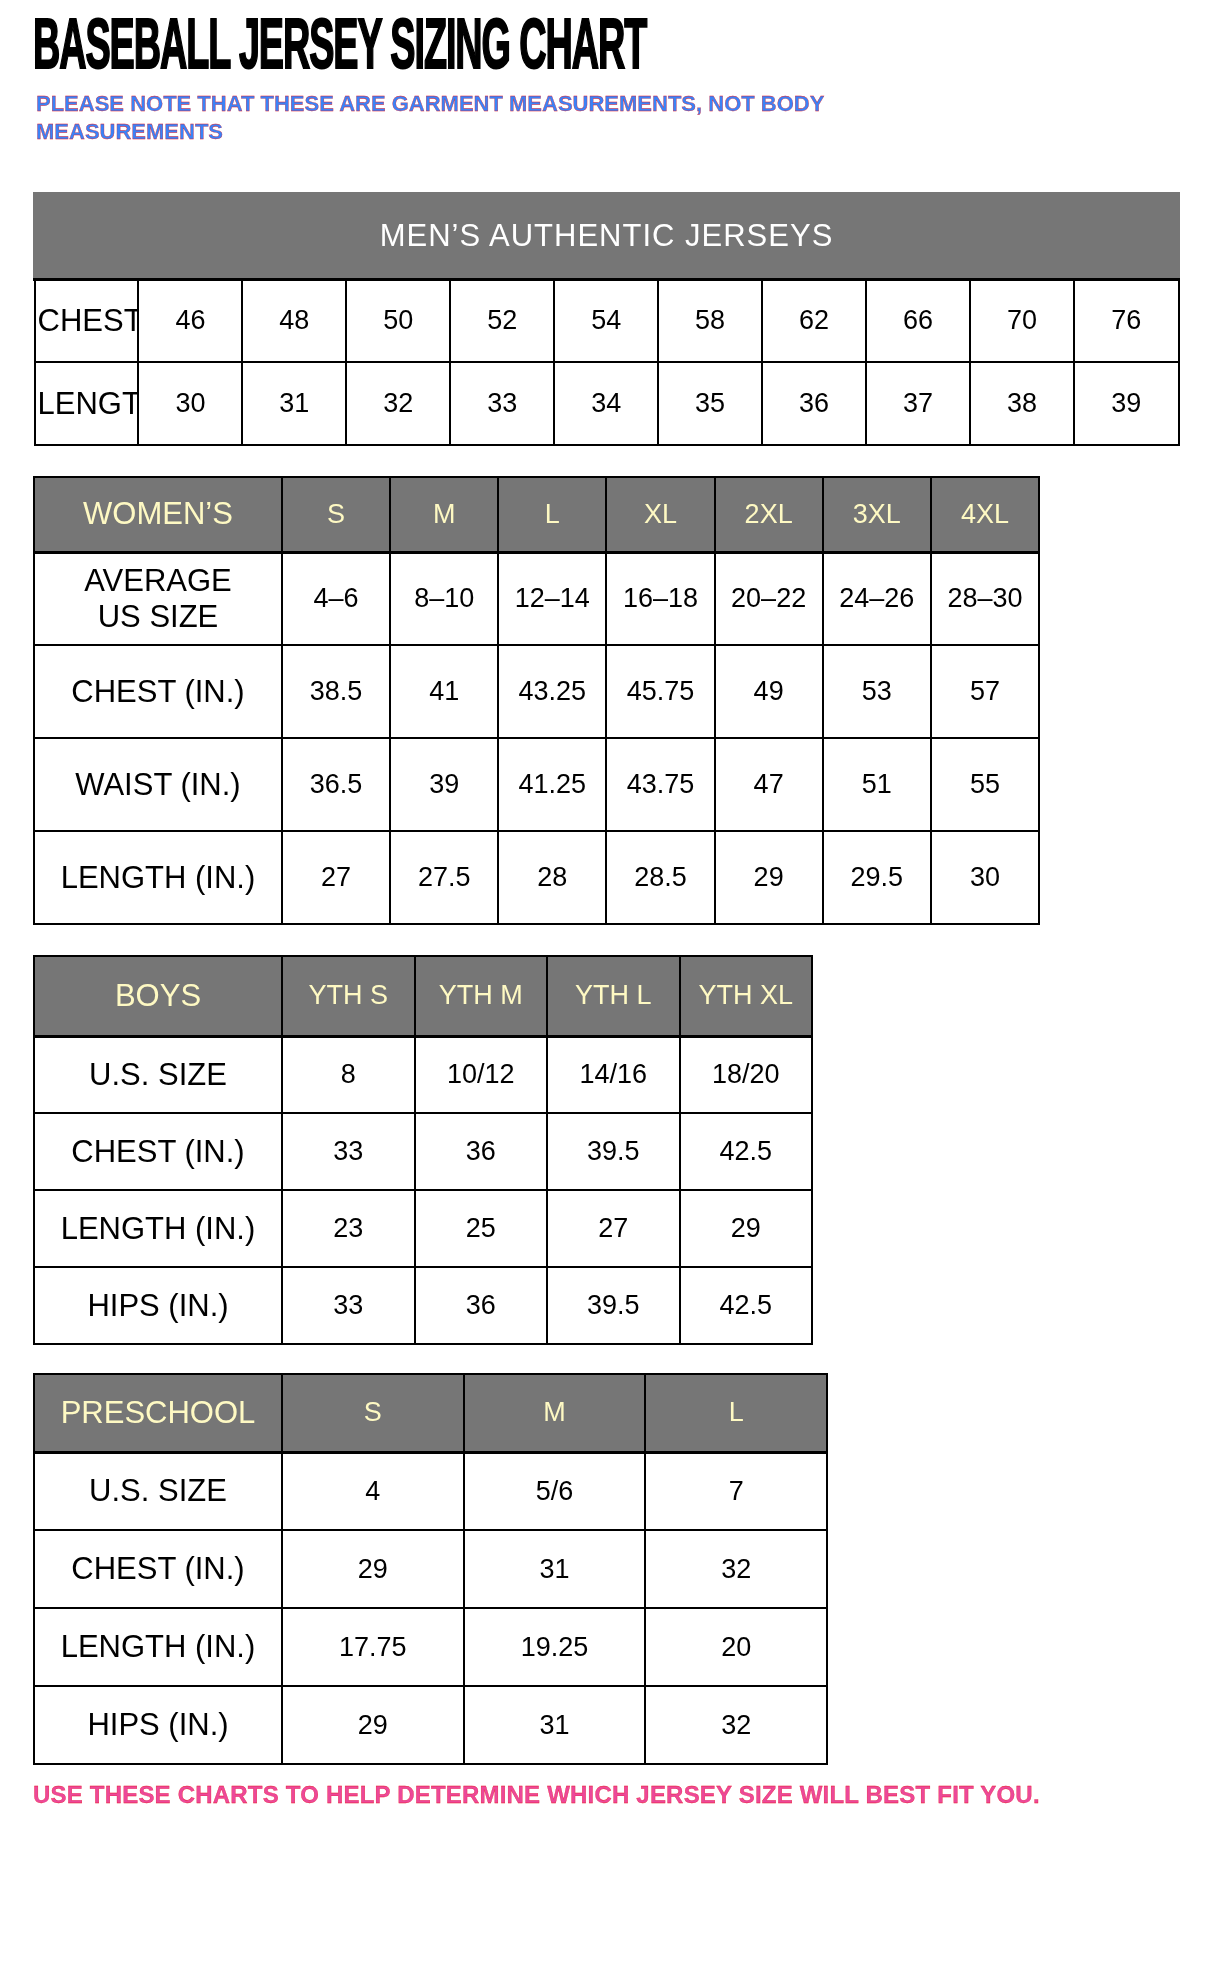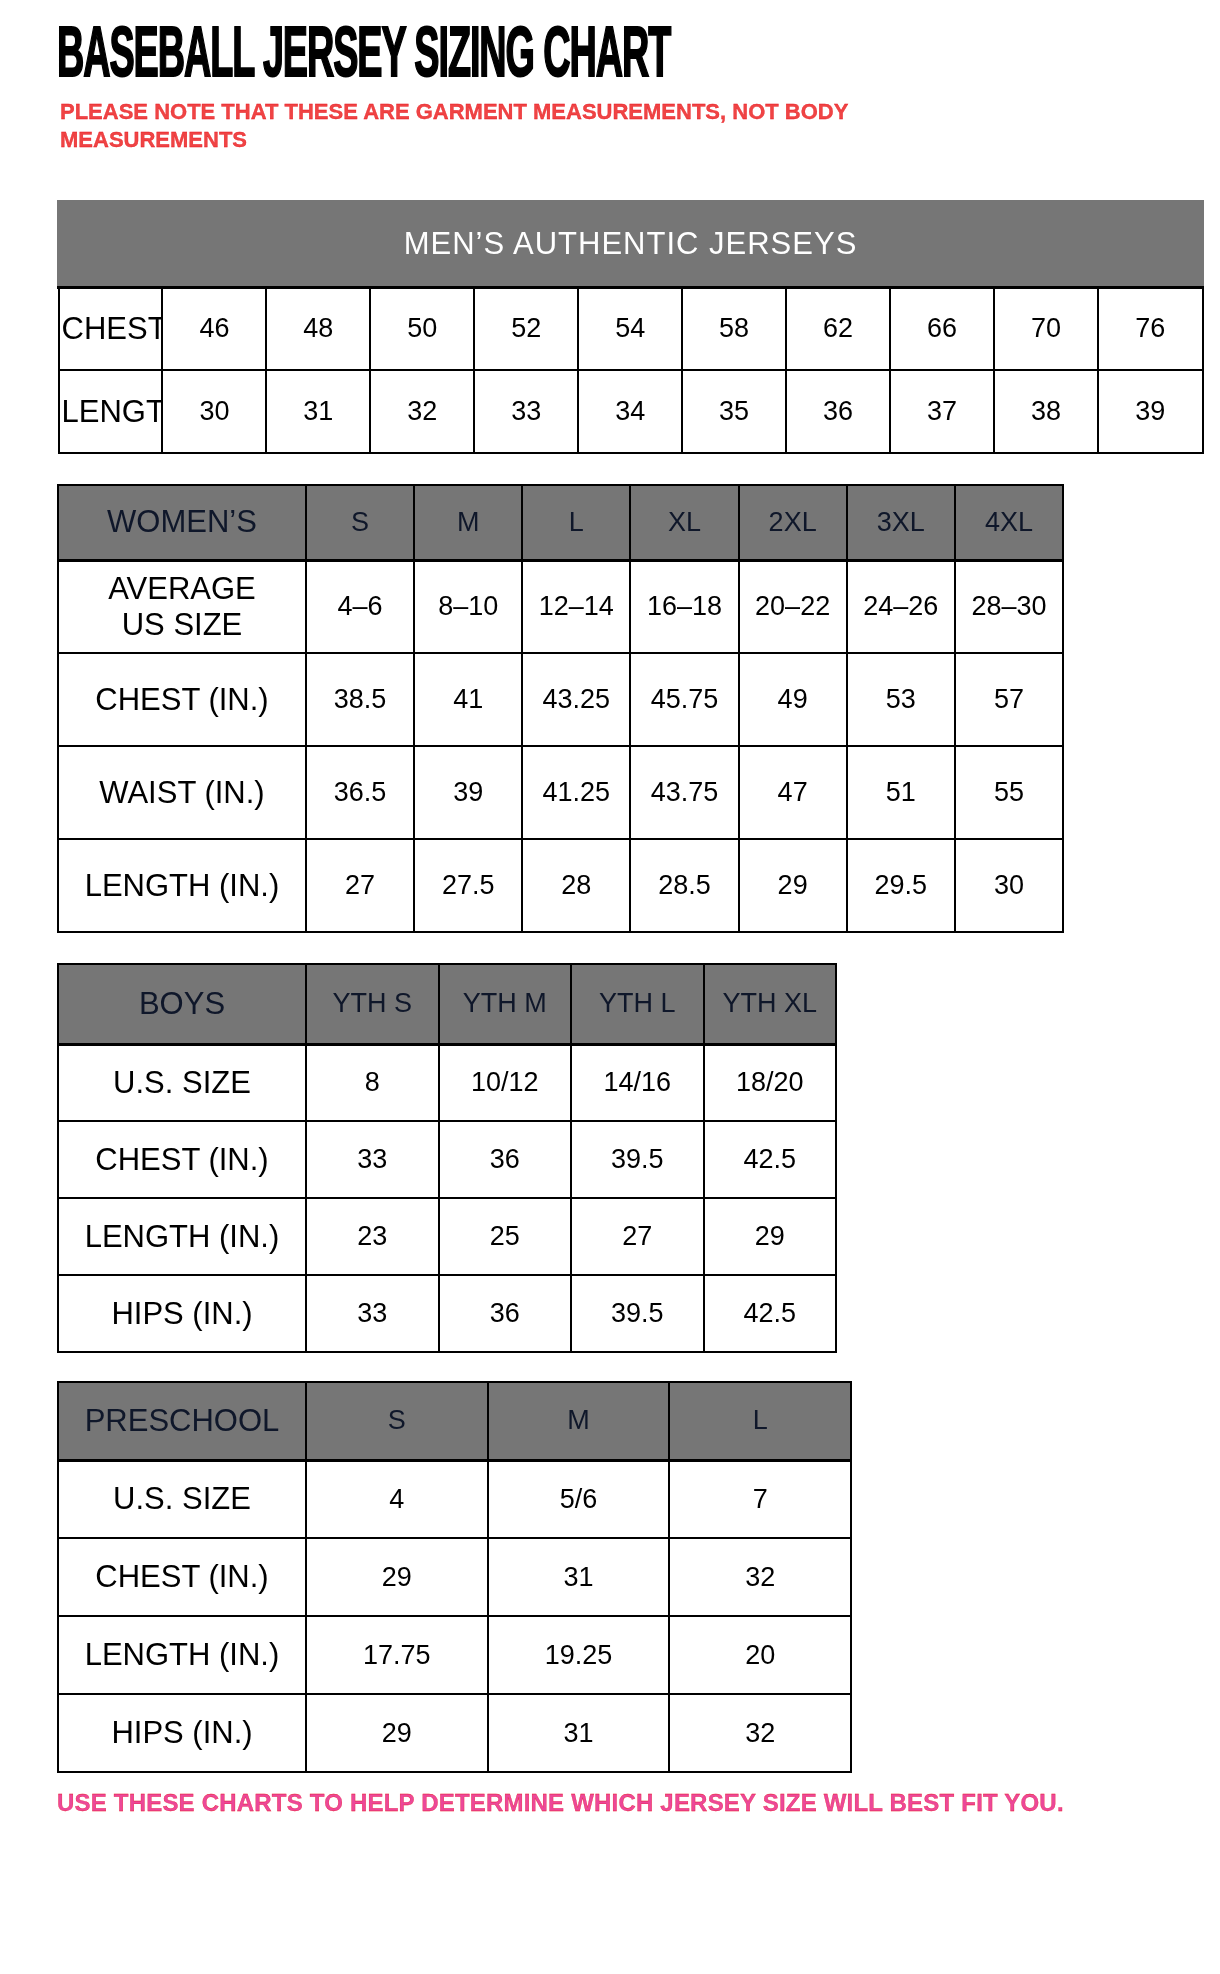--- a/index.html
+++ b/index.html
@@ -1,49 +1,49 @@
 <!DOCTYPE html>
 <html><head>
 <meta charset="utf-8">
 <style>
   html, body { margin:0; padding:0; }
   body {
     width:1220px; height:1974px; background:#ffffff;
     font-family:"Liberation Sans","DejaVu Sans",sans-serif;
     color:#000; overflow:hidden;
   }
-  .content { padding-top:20px;margin-left:24px; }
+  .content { padding-top:12px; }
 
   .page-title {
     margin-left:33px;
     font-size:70px; font-weight:bold; line-height:0.94;
     letter-spacing:-2px; white-space:nowrap;
     transform:scaleX(0.54); transform-origin:0 50%;
     -webkit-text-stroke:2px #000;
   }
   .note {
     margin:12px 0 0 36px; width:900px;
-    color:#ef4444; font-size:22px; line-height:1.27; font-weight:bold;
+    color:#3b82f6; font-size:22px; line-height:1.27; font-weight:bold;
     -webkit-text-stroke:0.3px #e8111c;
   }
 
   table.sizing-table { border-collapse:collapse; table-layout:fixed; margin-left:33px; }
   .sizing-table td {
     border:2px solid #000; text-align:center; vertical-align:middle;
     font-size:27px; padding:0 2px; white-space:pre-line; overflow:hidden;
   }
   .sizing-table td:first-child { width:242px; font-size:31px; }
 
   
   .banner {
     background:#767676; color:#fff; font-size:31px; letter-spacing:1px;
     border:3px solid #767676 !important; border-bottom:3px solid #000 !important;
   }
   .gray-head td {
-    background:#767676; color:#0f172a; font-size:27px;
+    background:#767676; color:#fef9c3; font-size:27px;
     border-bottom-width:3px;
   }
   .plain-head td { font-size:28px; }
 
   #t-mens { width:1147px; margin-top:46px; }
   #t-mens tr { height:83px; }
   #t-mens .banner-row { height:86px; }
 
   #t-womens { width:1007px; margin-top:30px; }
   #t-womens tr { height:93px; }

